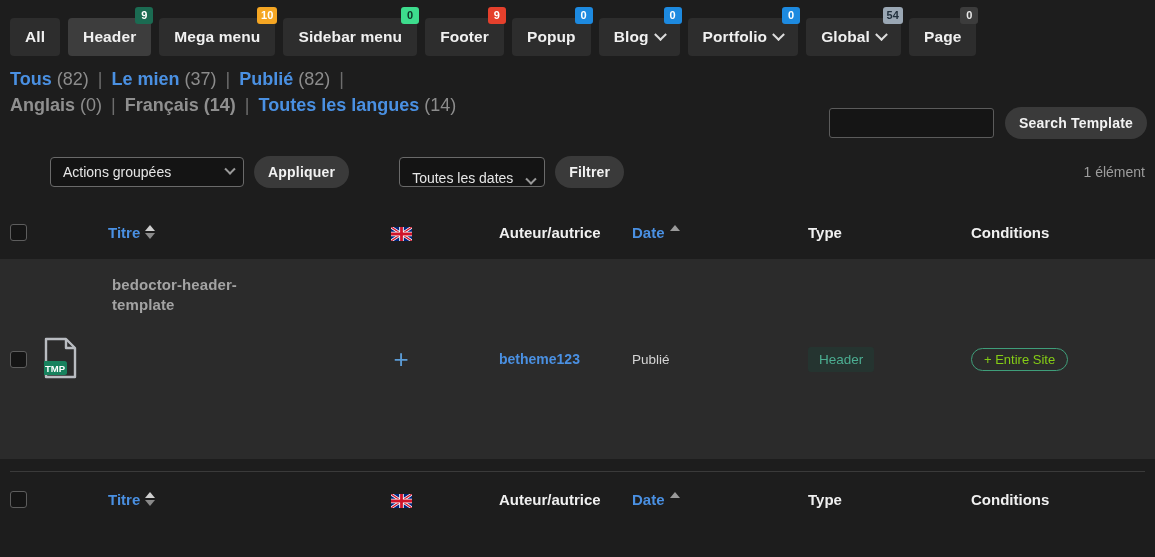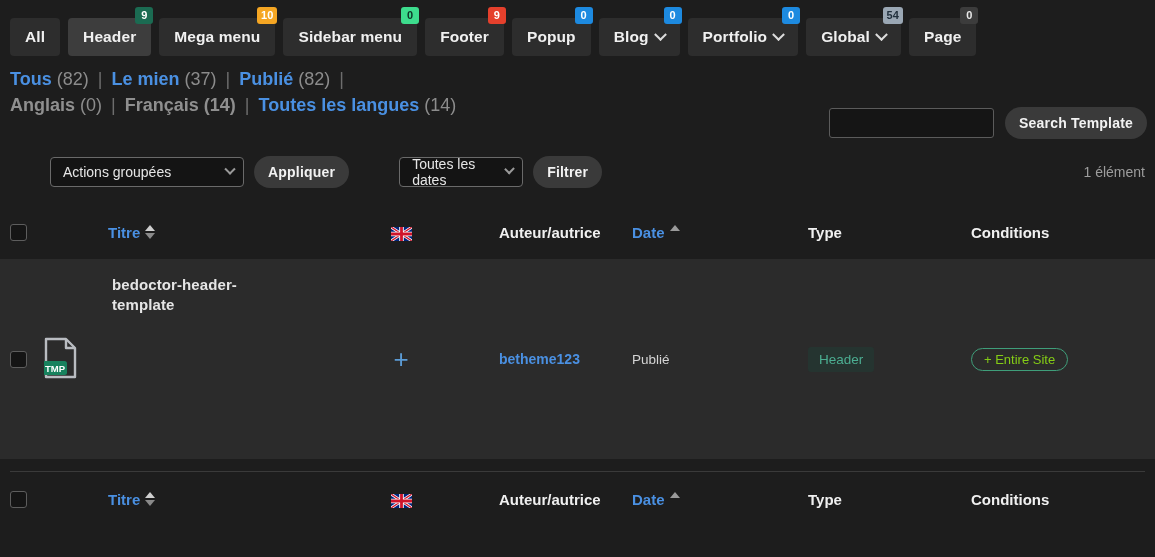--- a/index.html
+++ b/index.html
@@ -126,21 +126,21 @@
     font-size: 14px;
     display: flex;
     align-items: center;
     justify-content: space-between;
     padding: 0 9px 0 12px;
     cursor: pointer;
     min-width: 70px;
     margin-left: 40px;
   }
   .select.actions { width: 194px; }
-  .select.dates { width: 124px; }
+  .select.dates { width: 146px; align-items: flex-end; }
   .select .chev {
     width: 8px; height: 8px;
     border-right: 2px solid #9a9a9a;
     border-bottom: 2px solid #9a9a9a;
     transform: rotate(45deg) translate(-2px,-2px);
     margin-left: 8px;
   }
   .itemcount {
     margin-left: auto;
     color: #9d9d9d;
@@ -218,21 +218,21 @@
     height: 200px;
     margin-top: 0;
   }
   .row-title {
     position: absolute;
     left: 112px;
     top: 16px;
     width: 185px;
     font-size: 15px;
     font-weight: bold;
-    color: #e5e5e5;
+    color: #a3a3a3;
     line-height: 20px;
     letter-spacing: .1px;
     cursor: pointer;
   }
   .row-cells {
     position: absolute;
     left: 0; right: 0;
     top: 70px;
     display: flex;
     align-items: center;

